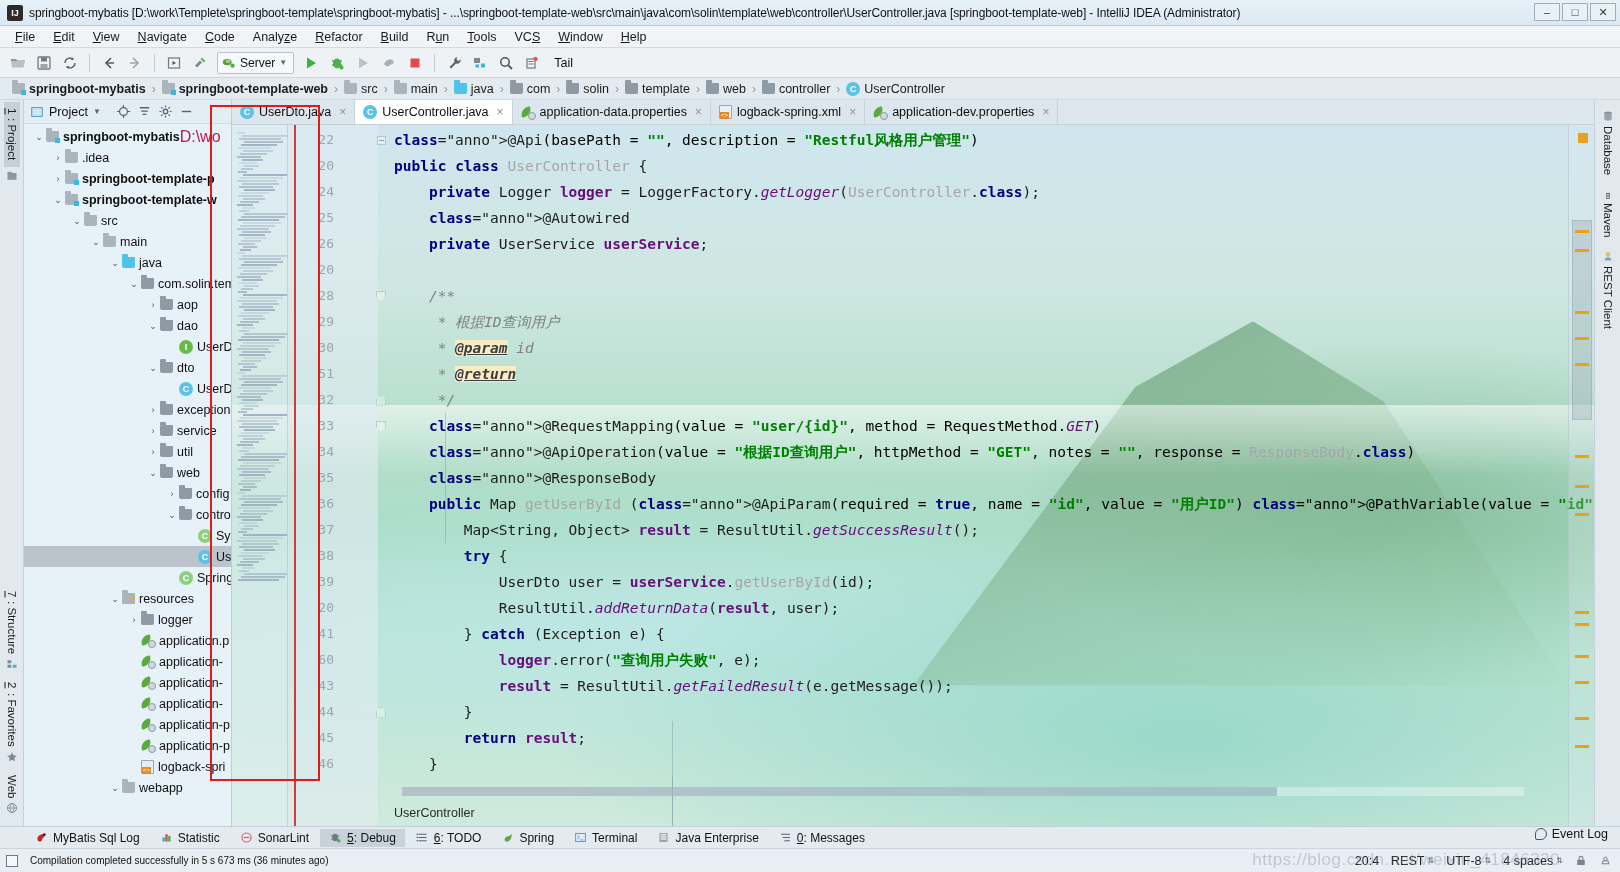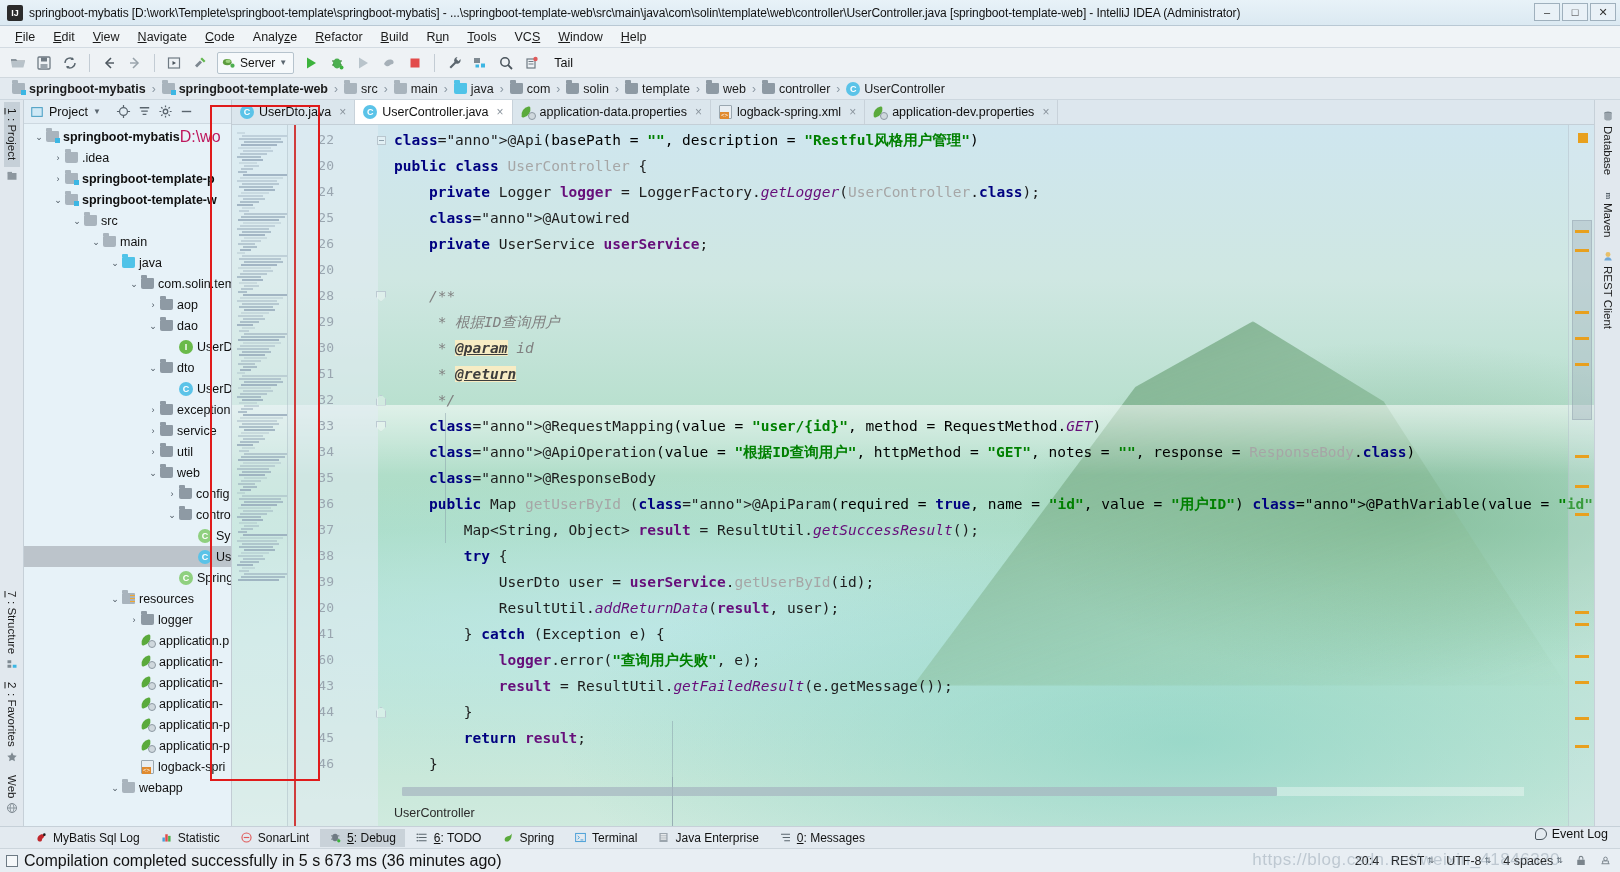--- a/index.html
+++ b/index.html
@@ -364,21 +364,21 @@
   .twitem .u { text-decoration: underline; }
   .tw-ic { width: 13px; height: 13px; flex: 0 0 auto; }
 
   
   .statusbar {
     height: 24px; flex: 0 0 24px;
     display: flex; align-items: center;
     background: #e8eef3; border-top: 1px solid #ccd5dc;
     padding: 0 8px 0 6px; position: relative;
   }
-  .status-left { display: flex; align-items: center; gap: 6px; font-size: 16px; color: #121212; }
+  .status-left { display: flex; align-items: center; gap: 12px; font-size: 10px; color: #121212; }
   .status-box {
     width: 12px; height: 12px; border: 1px solid #6d7a84; background: #f5f8fa;
   }
   .status-right {
     margin-left: auto; display: flex; align-items: center; gap: 12px;
     font-size: 12.5px; color: #1d1d1d;
   }
   .status-right .sitem { display: flex; align-items: center; gap: 3px; }
   .caret { font-size: 8px; color: #5a666f; line-height: 1; }
   .evlog {

